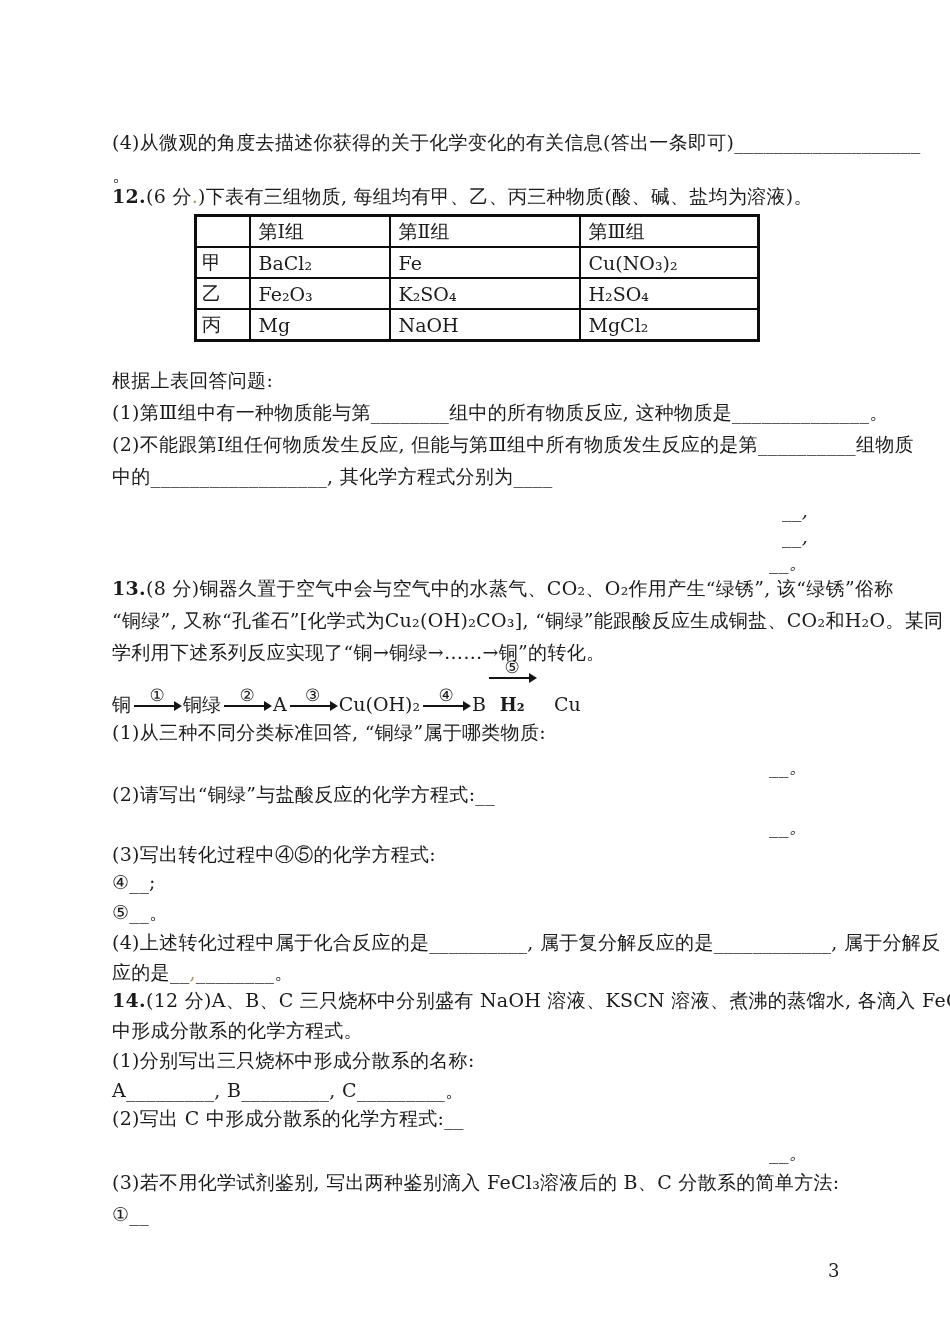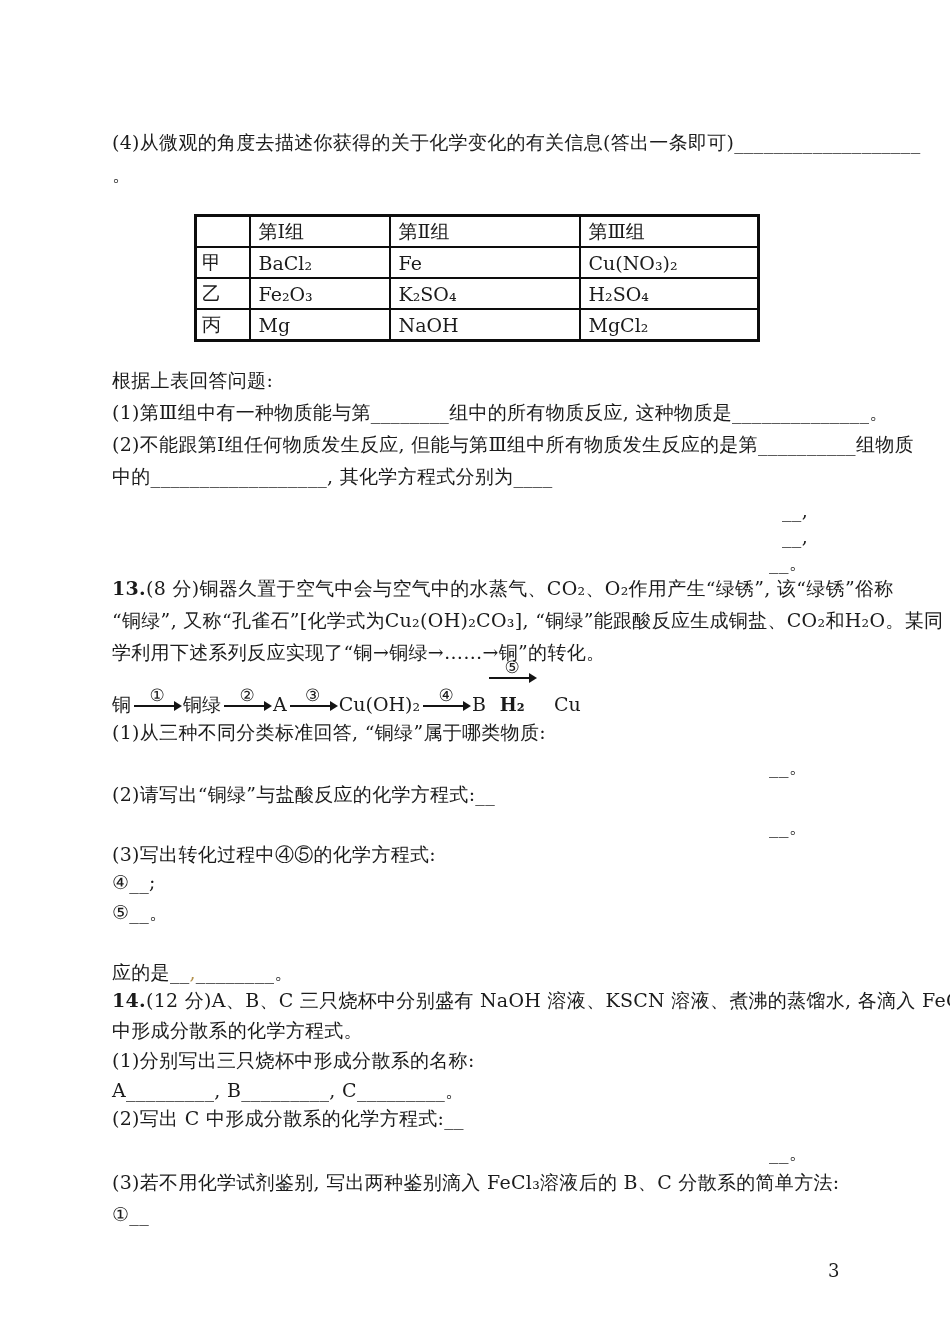--- a/index.html
+++ b/index.html
@@ -12,21 +12,21 @@
     font-size:19px;
     overflow:hidden;
   }
   .line{
     position:absolute;
     left:112px;
     white-space:nowrap;
     line-height:24px;
     letter-spacing:0.3px;
   }
-  .r{left:auto;right:142px;text-align:right;}
+  .r{left:auto;right:142px;text-align:right;font-style:italic;}
   .b{font-weight:bold;}
   .tan{color:#b3914d;}
   
   table.grid{
     position:absolute;left:194px;top:214px;
     border-collapse:collapse;table-layout:fixed;
     font-size:19px;color:#1b1b1b;
     border:3px solid #0d0d0d;
   }
   table.grid td{
@@ -66,20 +66,21 @@
   .pageno{position:absolute;left:828px;top:1260px;font-size:18px;}
 </style>
 </head>
 <body>
 
 <div class="page">
 
   <div class="line" style="top:130px">(4)从微观的角度去描述你获得的关于化学变化的有关信息(答出一条即可)___________________</div>
   <div class="line" style="top:162px">。</div>
 
+  <div class="line" style="top:184px"><span class="b">12.</span><span>(6 分</span><span class="tan">.</span><span>)下表有三组物质, 每组均有甲、乙、丙三种物质(酸、碱、盐均为溶液)。</span></div>
 
   <table class="grid">
     <colgroup>
         <col style="width:54px">
         <col style="width:140px">
         <col style="width:190px">
         <col style="width:179px">
       </colgroup>
     <tbody>
         <tr>
@@ -151,20 +152,21 @@
     <span class="node" style="margin-left:16px">Cu</span>
   </div>
 
   <div class="line" style="top:720px">(1)从三种不同分类标准回答, “铜绿”属于哪类物质:</div>
   <div class="line r" style="top:754px">__。</div>
   <div class="line" style="top:782px">(2)请写出“铜绿”与盐酸反应的化学方程式:__</div>
   <div class="line r" style="top:814px">__。</div>
   <div class="line" style="top:842px">(3)写出转化过程中④⑤的化学方程式:</div>
   <div class="line" style="top:870px">④__;</div>
   <div class="line" style="top:900px">⑤__。</div>
+  <div class="line" style="top:930px">(4)上述转化过程中属于化合反应的是__________, 属于复分解反应的是____________, 属于分解反</div>
   <div class="line" style="top:960px"><span>应的是__</span><span class="tan">,</span><span>________。</span></div>
 
   <div class="line" style="top:988px"><span class="b">14.</span><span>(12 分)A、B、C 三只烧杯中分别盛有 NaOH 溶液、KSCN 溶液、煮沸的蒸馏水, 各滴入 FeCl₃溶液,</span></div>
   <div class="line" style="top:1018px">中形成分散系的化学方程式。</div>
   <div class="line" style="top:1048px">(1)分别写出三只烧杯中形成分散系的名称:</div>
   <div class="line" style="top:1078px">A_________, B_________, C_________。</div>
   <div class="line" style="top:1106px">(2)写出 C 中形成分散系的化学方程式:__</div>
   <div class="line r" style="top:1140px">__。</div>
   <div class="line" style="top:1170px">(3)若不用化学试剂鉴别, 写出两种鉴别滴入 FeCl₃溶液后的 B、C 分散系的简单方法:</div>
   <div class="line" style="top:1202px">①__</div>

